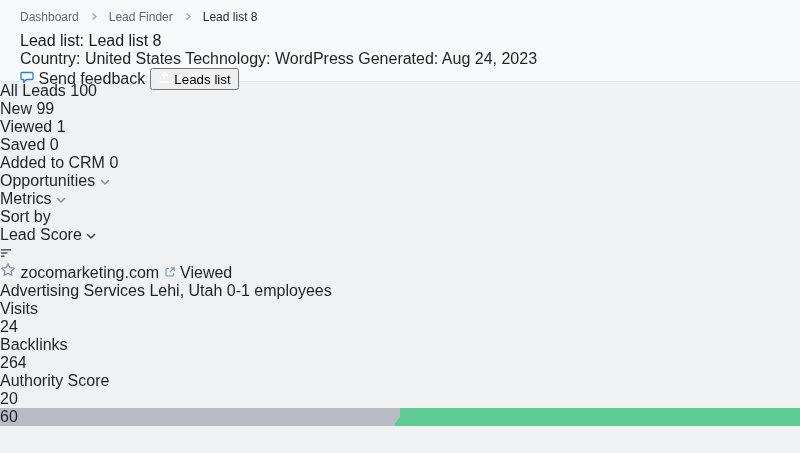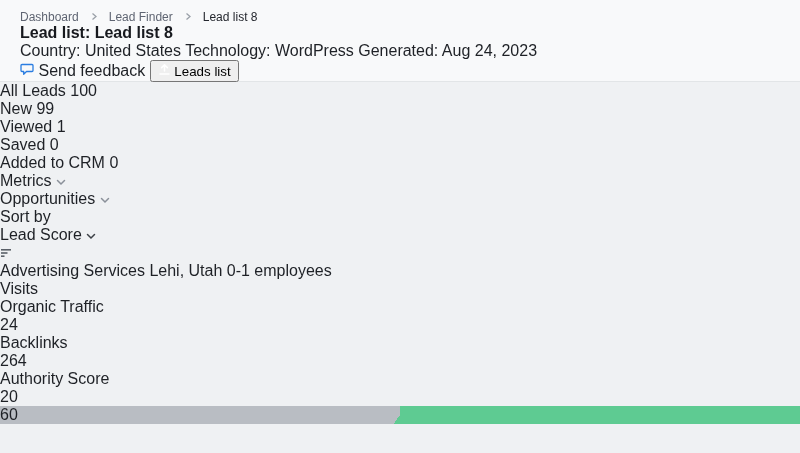--- a/index.html
+++ b/index.html
@@ -6,21 +6,21 @@
   html,body { margin:0; padding:0; }
   body {
     width:800px; height:453px; overflow:hidden; position:relative;
     background:#eff1f3; font-family:"Liberation Sans", sans-serif; color:#1e2126;
   }
   
   .header { background:#f8f9fa; height:82px; border-bottom:1px solid #e2e5e7; padding:10px 16px 0 20px; position:relative; }
   .breadcrumb { display:flex; align-items:center; gap:11px; font-size:12px; color:#5f6572; }
   .crumb { cursor:pointer; }
   .crumb.last { color:#24272e; }
-  .page-title { font-size:16px; font-weight:bold; color:#17191e; }
+  .page-title { margin-top:8px; font-size:16px; font-weight:normal; color:#17191e; }
   .page-title .muted { color:#70768'3; color:#707683; }
   .filters { margin-top:9px; display:flex; gap:26px; font-size:12.5px; color:#22252b; }
   .top-actions { position:absolute; top:8px; right:14px; display:flex; flex-direction:column; align-items:flex-end; gap:7px; }
   .feedback { display:inline-flex; align-items:center; gap:6px; color:#2a7de1; font-size:12.5px; cursor:pointer; }
   .export-btn { display:inline-flex; align-items:center; gap:7px; background:#16996b; color:#fff; border:none;
     border-radius:8px; height:27px; padding:0 12px; font-size:12.5px; font-weight:bold; cursor:pointer;
     font-family:"Liberation Sans",sans-serif; }
   /* ---------- toolbar ---------- */
   .toolbar { display:flex; align-items:center; margin-top:6px; padding:0 12px 0 16px; height:24px; }
   .tabs { display:flex; }
@@ -123,28 +123,28 @@
     </div>
     <div class="tab">
       <span>Saved</span>
       <span class="count">0</span>
     </div>
     <div class="tab">
       <span>Added to CRM</span>
       <span class="count">0</span>
     </div>
   </div>
+  <div class="pill">
+    <span>Opportunities</span>
+    <span><svg width="10" height="7" viewBox="0 0 10 7">
+          <polyline points="1.5,1.5 5,5 8.5,1.5" fill="none" stroke="#8a9099" stroke-width="1.5" stroke-linecap="round"></polyline>
+        </svg></span>
+  </div>
   <div class="pill first">
     <span>Metrics</span>
-    <span><svg width="10" height="7" viewBox="0 0 10 7">
-          <polyline points="1.5,1.5 5,5 8.5,1.5" fill="none" stroke="#8a9099" stroke-width="1.5" stroke-linecap="round"></polyline>
-        </svg></span>
-  </div>
-  <div class="pill">
-    <span>Opportunities</span>
     <span><svg width="10" height="7" viewBox="0 0 10 7">
           <polyline points="1.5,1.5 5,5 8.5,1.5" fill="none" stroke="#8a9099" stroke-width="1.5" stroke-linecap="round"></polyline>
         </svg></span>
   </div>
   <div class="sort-area">
     <span class="sort-label">Sort by</span>
     <div class="select">
       <span>Lead Score</span>
       <span><svg width="10" height="7" viewBox="0 0 10 7">
             <polyline points="1.5,1.5 5,5 8.5,1.5" fill="none" stroke="#3c4046" stroke-width="1.5" stroke-linecap="round"></polyline>
@@ -158,32 +158,42 @@
           </svg></span>
     </div>
   </div>
 </div>
 
 <div class="cards">
 
   <div class="card">
     <div class="card-main">
       <div class="card-head">
+        <div class="head-row">
+          <span class="star"><svg width="16" height="16" viewBox="0 0 16 16">
+                <path d="M8 1.8 L9.9 5.7 L14.2 6.2 L11.1 9.2 L11.9 13.4 L8 11.3 L4.1 13.4 L4.9 9.2 L1.8 6.2 L6.1 5.7 Z" fill="none" stroke="#8a9099" stroke-width="1.2" stroke-linejoin="round"></path>
+              </svg></span>
+          <span class="domain">zocomarketing.com</span>
+          <span class="ext"><svg width="12" height="12" viewBox="0 0 12 12">
+                <path d="M5 2.5 H3 a1 1 0 0 0 -1 1 V9 a1 1 0 0 0 1 1 h5.5 a1 1 0 0 0 1 -1 V7" fill="none" stroke="#8496ad" stroke-width="1.2"></path>
+                <path d="M6.8 1.8 H10.2 V5.2 M10 2 L5.8 6.2" fill="none" stroke="#8496ad" stroke-width="1.2"></path>
+              </svg></span>
+          <span class="badge">Viewed</span>
+        </div>
         <div class="meta">
           <span>Advertising Services</span>
           <span>Lehi, Utah</span>
           <span>0-1 employees</span>
         </div>
       </div>
       <div class="card-metrics">
         <div class="mcol">
           <div class="mlabel">Visits</div>
         </div>
         <div class="mcol">
-          <div class="mlabel">Organic Traffic</div>
           <div class="mvalue">24</div>
         </div>
         <div class="mcol">
           <div class="mlabel">Backlinks</div>
           <div class="mvalue">264</div>
         </div>
         <div class="mcol">
           <div class="mlabel">Authority Score</div>
           <div class="mvalue">20</div>
         </div>

